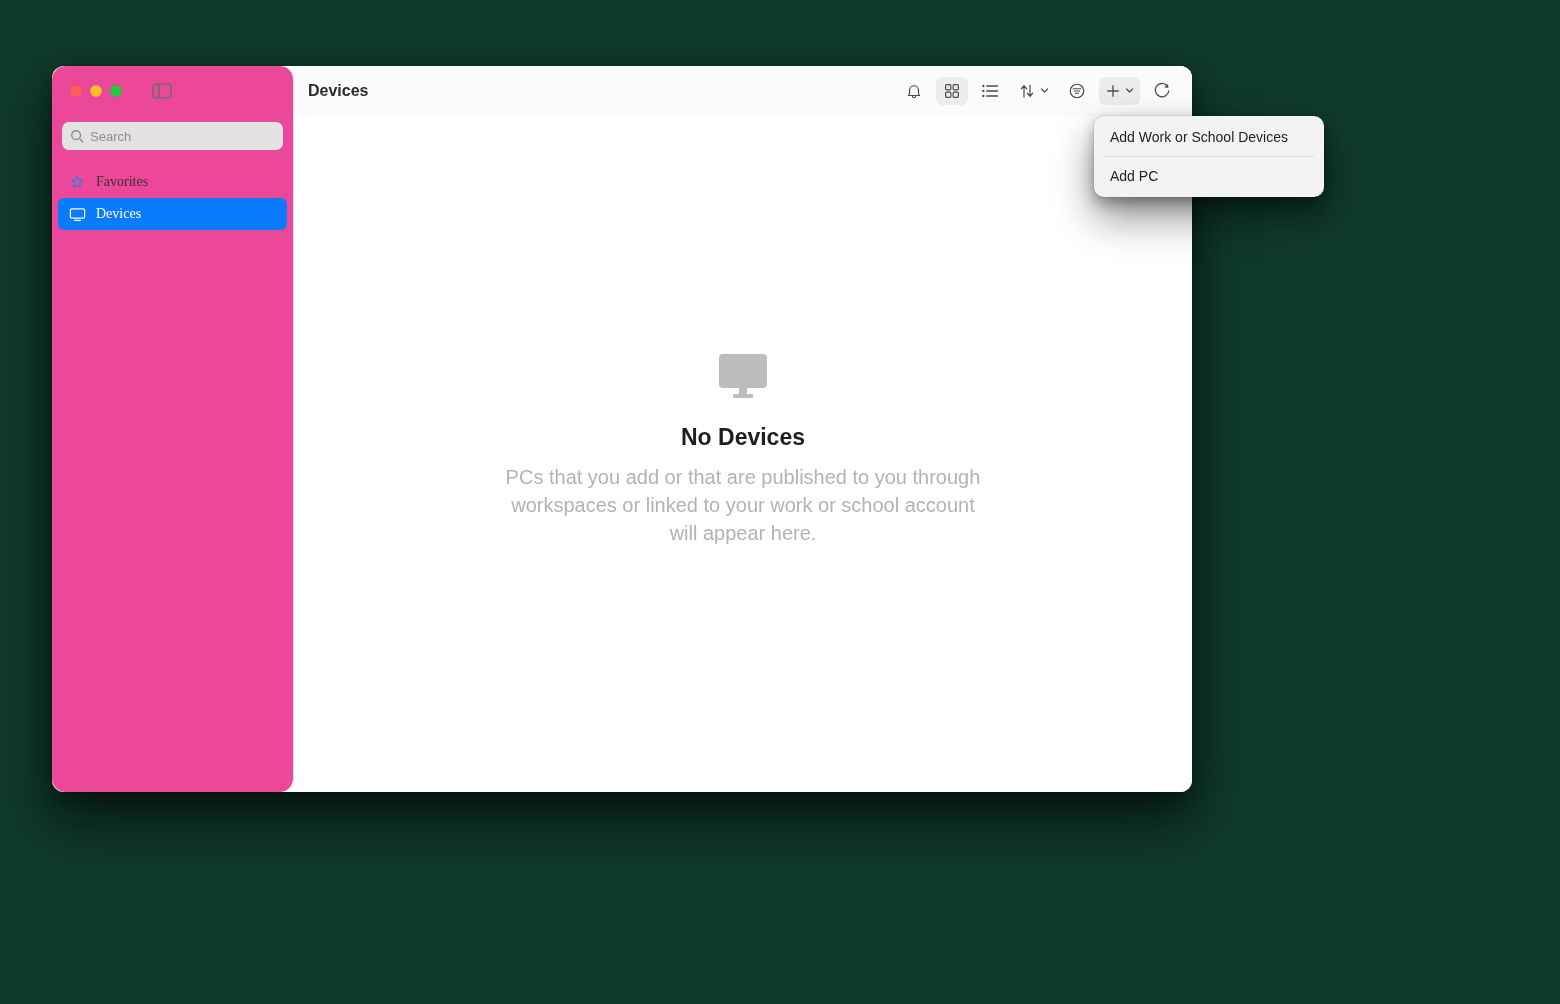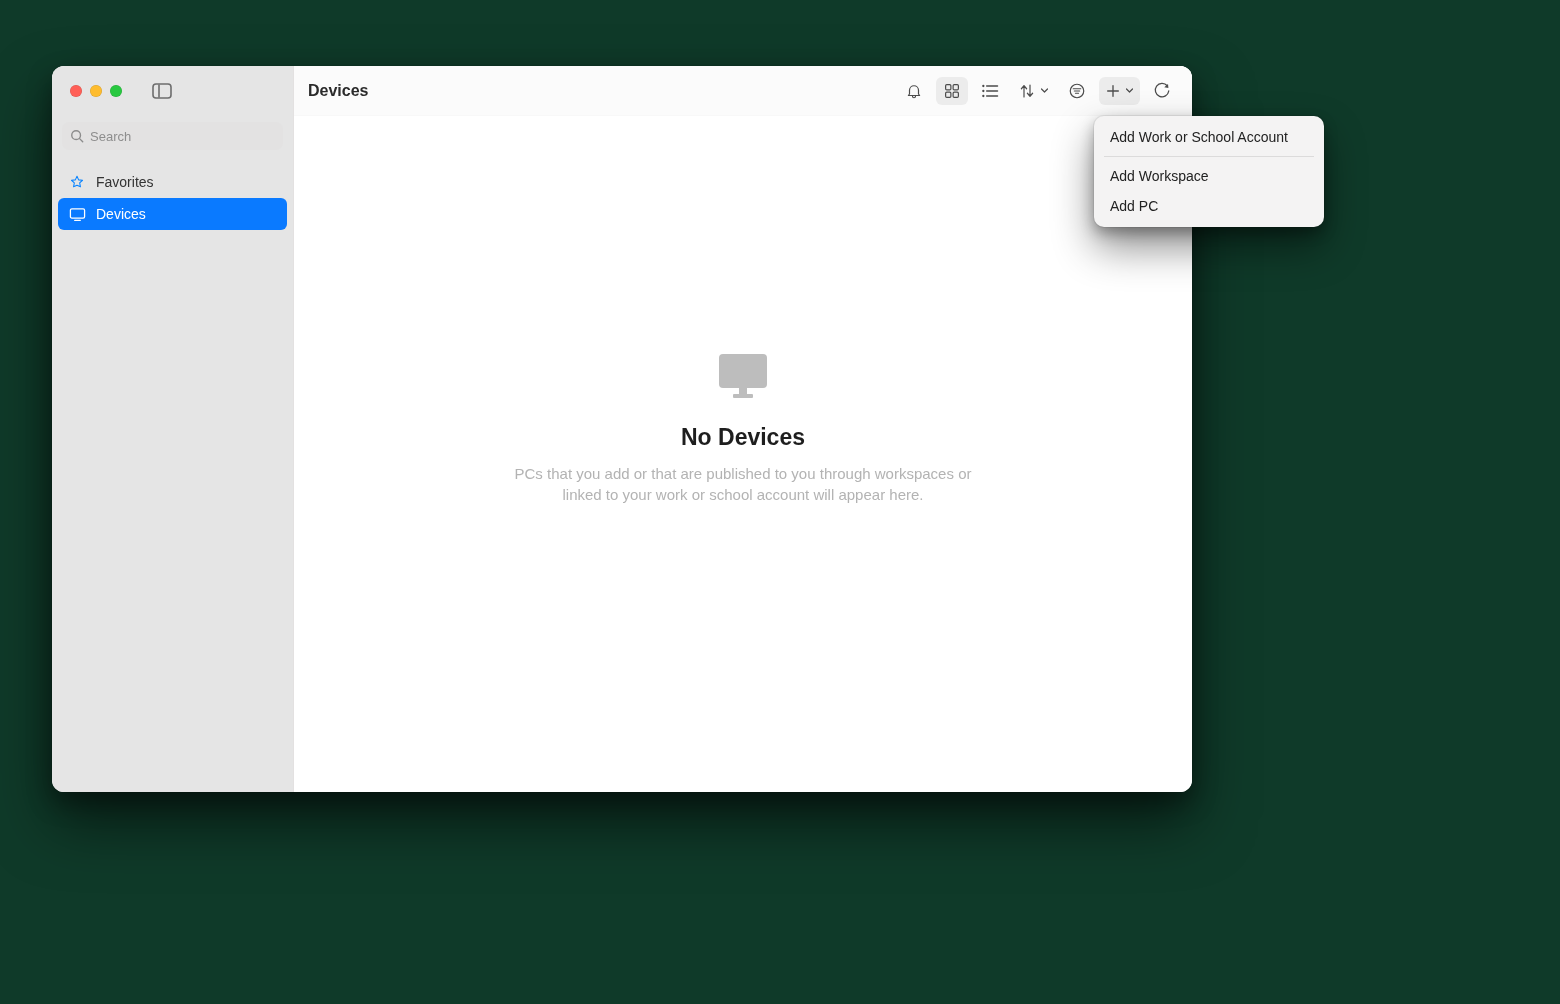--- a/index.html
+++ b/index.html
@@ -31,24 +31,25 @@
       0 10px 25px rgba(0,0,0,0.35),
       0 0 0 1px rgba(0,0,0,0.05);
     display: flex;
     overflow: hidden;
   }
 
   
   .sidebar {
     width: 242px;
     flex: 0 0 242px;
-    background: #e5e5e5;
+    background: #ec4899;
     border-right: 1px solid #e3e1e1;
     display: flex;
     flex-direction: column;
+    border-radius: 14px;
   }
   .titlebar-row {
     display: flex;
     align-items: center;
     height: 50px;
     padding-left: 18px;
     gap: 8px;
   }
   .traffic {
     display: flex;
@@ -76,21 +77,21 @@
     padding: 0 8px;
     color: #8a8a8a;
   }
   .search svg { flex: 0 0 auto; }
   .search input {
     border: none; outline: none; background: transparent;
     margin-left: 6px; font-size: 13px; color:#555; width:100%;
   }
   .search input::placeholder { color:#8e8e8e; }
 
-  .nav { padding: 4px 6px; }
+  .nav { padding: 4px 6px; font-family: Liberation Serif, serif; }
   .nav-item {
     display: flex;
     align-items: center;
     gap: 10px;
     height: 32px;
     padding: 0 10px;
     border-radius: 6px;
     font-size: 14px;
     color: #333;
     cursor: default;
@@ -147,21 +148,21 @@
     padding-top: 236px;
   }
   .empty-icon { color:#bdbdbd; margin-bottom: 20px; }
   .empty-title {
     font-size: 23px;
     font-weight: 700;
     color:#1e1e1e;
     margin-bottom: 12px;
   }
   .empty-desc {
-    font-size: 15px;
+    font-size: 20px;
     color:#b3b3b3;
     text-align:center;
     line-height: 1.4;
     max-width: 480px;
     font-weight: 500;
   }
 
   
   .popover {
     position: absolute;
@@ -322,19 +323,18 @@
           </svg>
         </div>
         <div class="empty-title">No Devices</div>
         <div class="empty-desc">PCs that you add or that are published to you through workspaces or linked to your work or school account will appear here.</div>
       </div>
     </section>
 
   </div>
 
   <div class="popover">
-    <div class="item">Add Work or School Account</div>
+    <div class="item">Add Work or School Devices</div>
     <hr>
-    <div class="item">Add Workspace</div>
     <div class="item">Add PC</div>
   </div>
 
 </div>
 
 </body></html>

